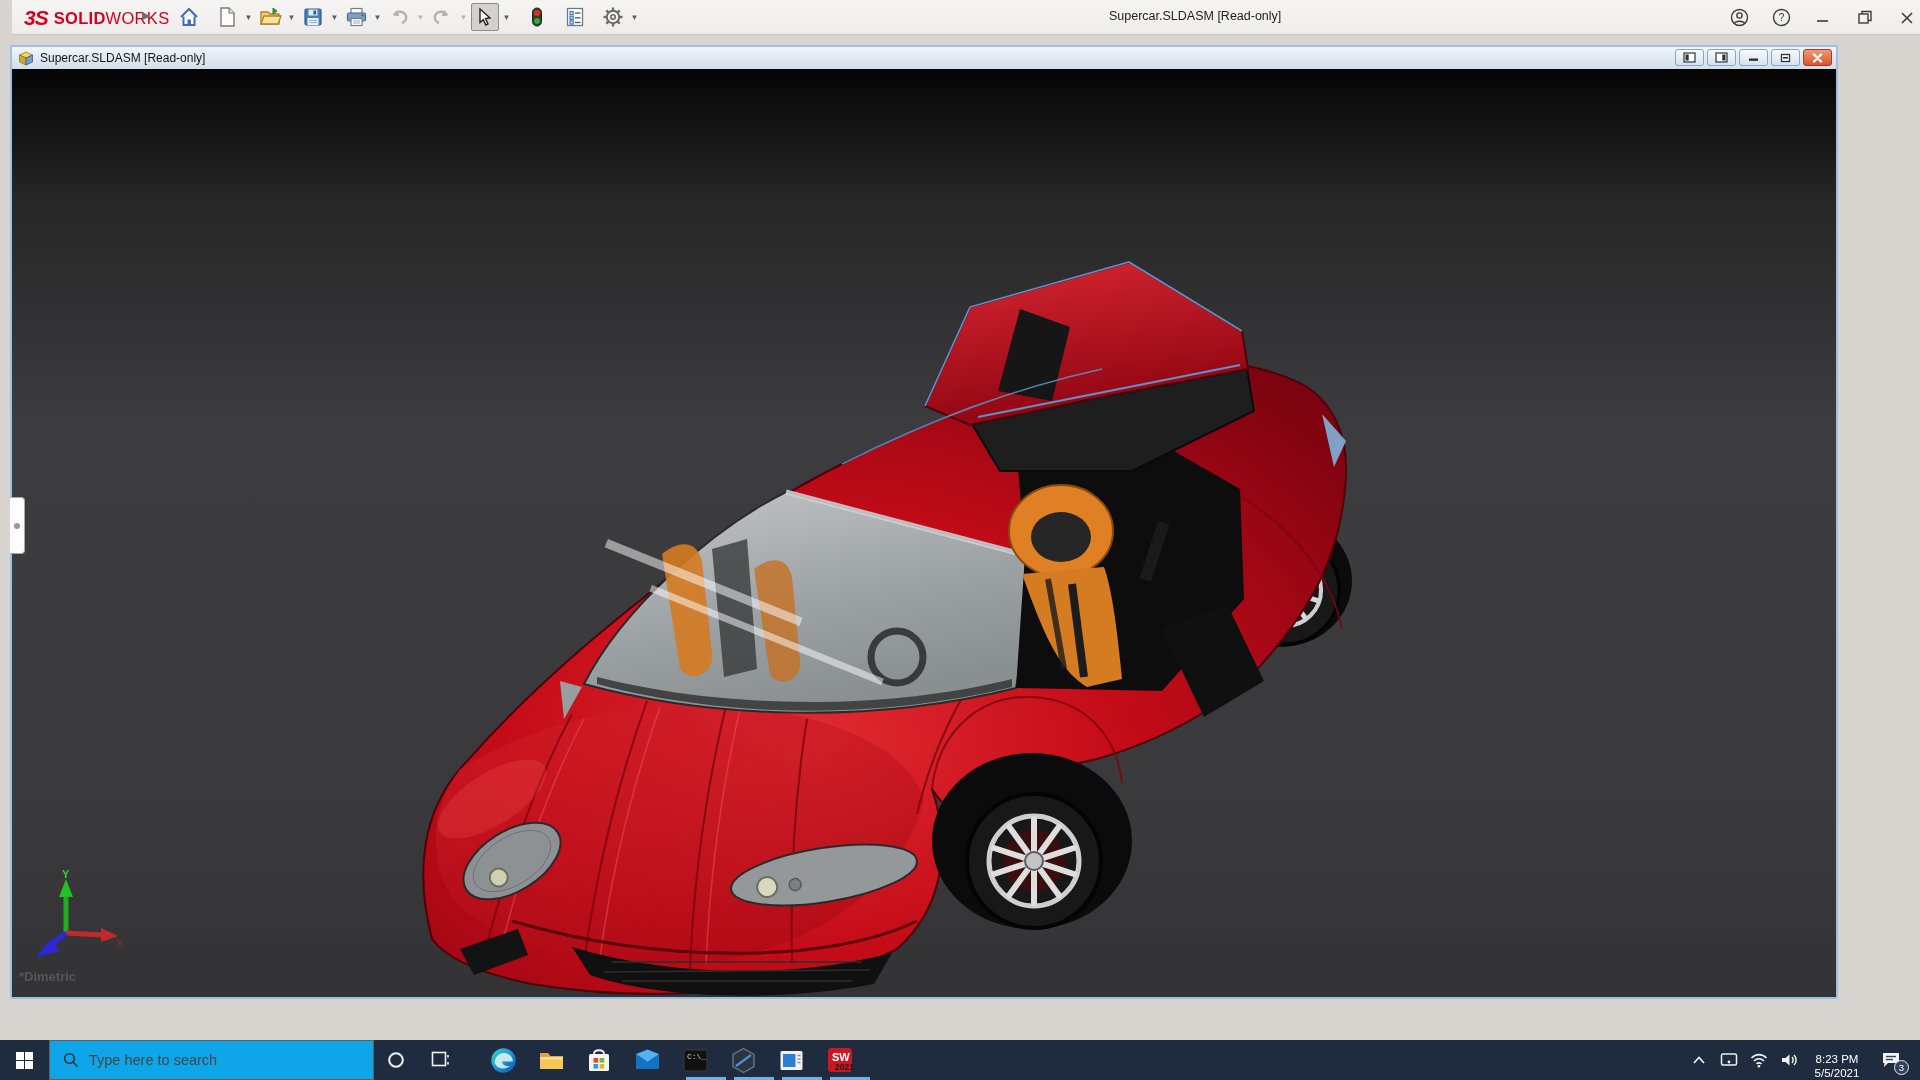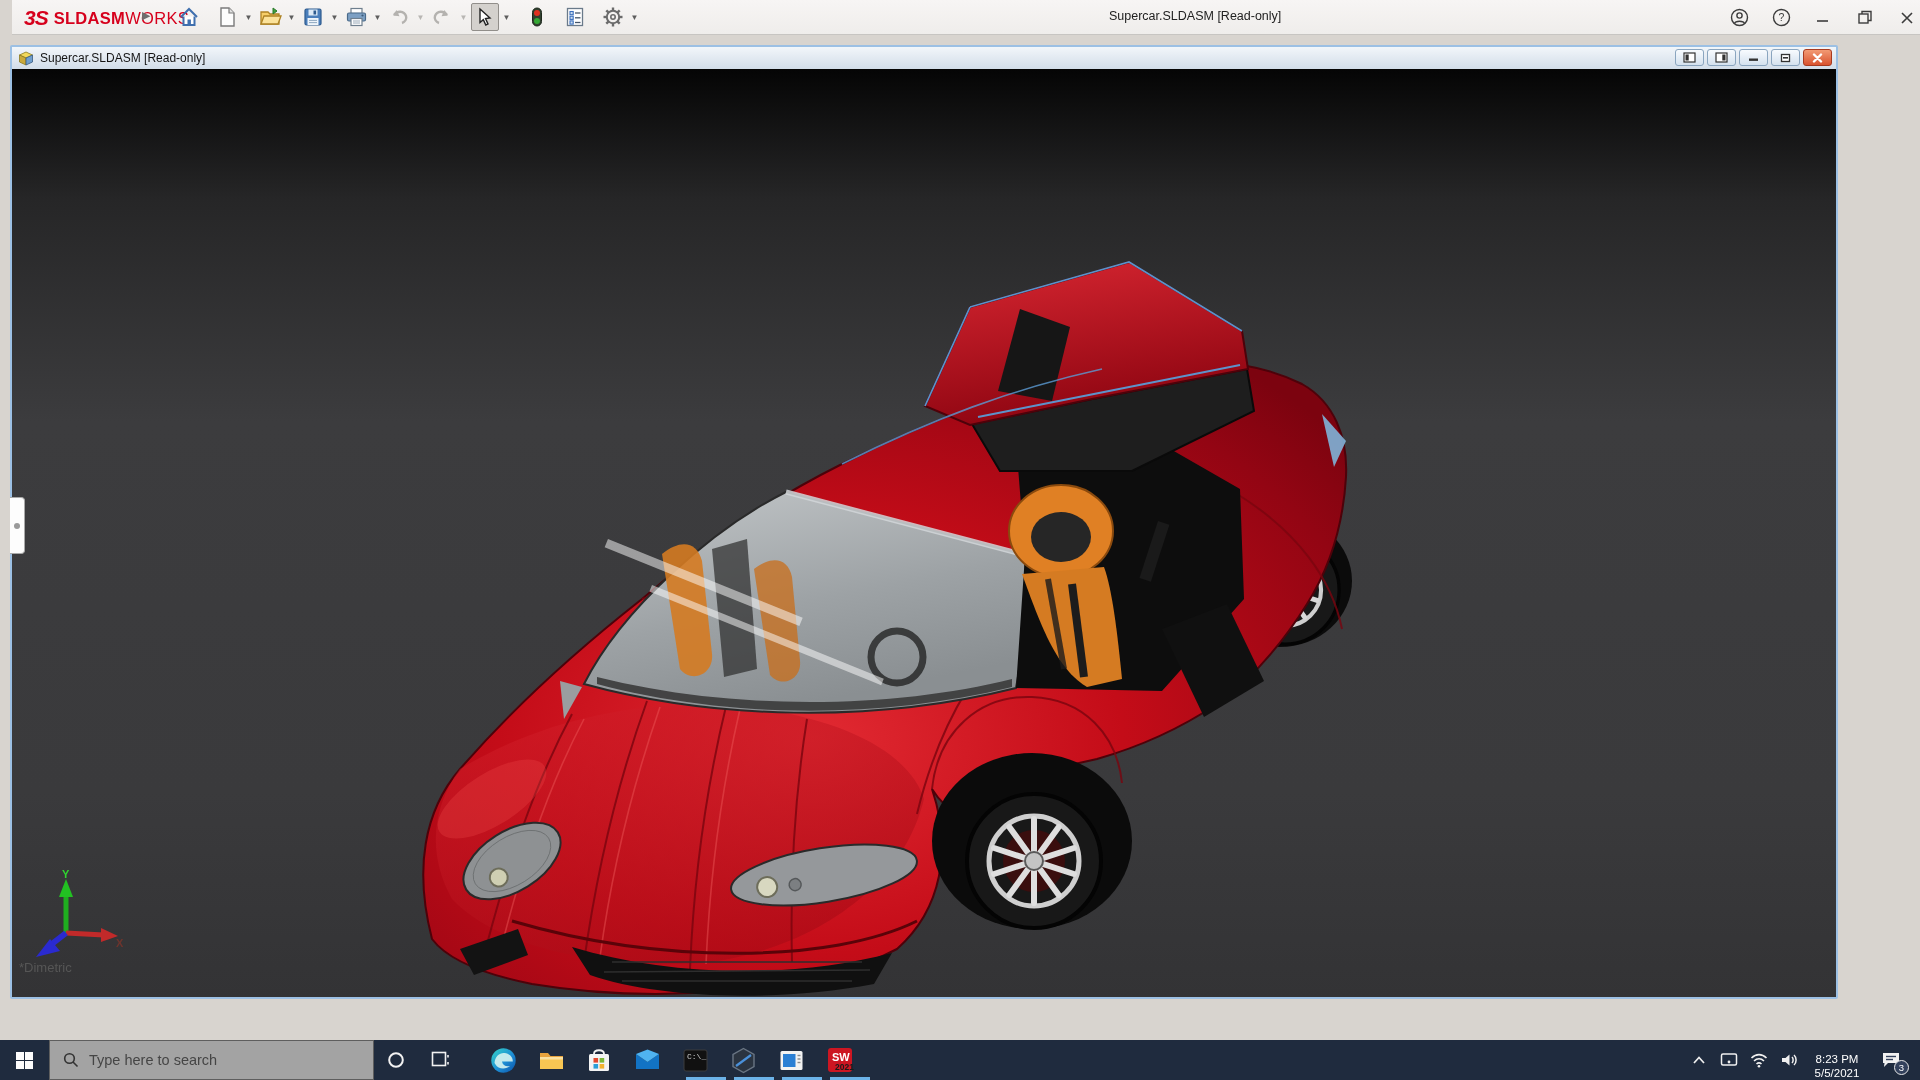--- a/index.html
+++ b/index.html
@@ -35,32 +35,32 @@
   .doc-controls { position:absolute; right:4px; top:2px; display:flex; gap:3px; }
   .dbtn { width:29px; height:17px; border:1px solid #8aa5bf; border-radius:3px;
           background:linear-gradient(#f8fbfe,#d4e1ee); display:flex; align-items:center; justify-content:center; }
   .dbtn.close { background:linear-gradient(#f29a74,#d9532f); border-color:#a83a20; }
 
   .viewport { position:absolute; left:0; top:22px; width:1824px; height:928px; overflow:hidden;
               background:linear-gradient(180deg,#050505 0%, #262627 14%, #3c3c3e 38%, #3a3a3c 78%, #333335 100%); }
   .viewport svg.car { position:absolute; left:0; top:0; }
 
   .triad { position:absolute; left:20px; bottom:36px; }
-  .view-label { position:absolute; left:7px; bottom:22px; font-size:13px; font-weight:normal; color:#565656; }
+  .view-label { position:absolute; left:7px; bottom:13px; font-size:13px; font-weight:bold; color:#565656; }
 
   .pane-tab { position:absolute; left:-2px; top:450px; width:15px; height:57px; background:#fdfdfd;
               border:1px solid #a9a9a9; border-left:none; border-radius:0 4px 4px 0; }
   .pane-tab::after { content:""; position:absolute; left:4px; top:25px; width:6px; height:6px;
                      border-radius:50%; background:#9a9a9a; }
 
   
   .taskbar { position:absolute; left:0; top:1040px; width:1920px; height:40px; background:#1f2b3e;
              display:flex; align-items:stretch; }
   .tb-start { width:49px; display:flex; align-items:center; justify-content:center; }
-  .tb-search { width:325px; height:40px; background:#a3a3a3; border:1px solid #5e5e5e;
+  .tb-search { width:325px; height:40px; background:#0ea5e9; border:1px solid #5e5e5e;
                display:flex; align-items:center; padding-left:13px; gap:10px; }
   .tb-search input { border:none; outline:none; background:transparent; font-size:14.5px;
                      color:#3f3f3f; width:250px; font-family:"Liberation Sans",sans-serif; }
   .tb-search input::placeholder { color:#454545; opacity:1; }
   .tb-round { width:44px; display:flex; align-items:center; justify-content:center; }
   .tb-apps { display:flex; margin-left:28px; }
   .tb-app { width:48px; position:relative; display:flex; align-items:center; justify-content:flex-start; }
   .runbar { position:absolute; left:4px; right:4px; bottom:0; height:3px; background:#6cb3e8; }
   .tb-spacer { flex:1; }
   .tray { display:flex; align-items:flex-end; }
@@ -71,21 +71,21 @@
            background:#33415c; border:1.5px solid #e8e8e8; color:#fff; font-size:9.5px;
            display:flex; align-items:center; justify-content:center; }
   .show-desktop { width:8px; border-left:1px solid #4c5a70; }
 </style>
 </head>
 <body>
 
 <div class="appbar">
   <div class="brand">
     <span class="brand-mark">3S</span>
-    <span class="brand-solid">SLDASM</span>
+    <span class="brand-solid">SOLID</span>
     <span class="brand-works">WORKS</span>
   </div>
   <div class="expander">▶</div>
 
   <div class="toolbar">
     <div class="tbtn">
       <svg width="22" height="22" viewBox="0 0 22 22">
         <path d="M3 11 L11 3 L19 11" fill="none" stroke="#3f6fae" stroke-width="2"></path>
         <path d="M5.5 10.5 V19 H16.5 V10.5" fill="#ffffff" stroke="#3f6fae" stroke-width="2"></path>
         <rect x="9.5" y="13.5" width="3.4" height="5.5" fill="#3f6fae"></rect>

